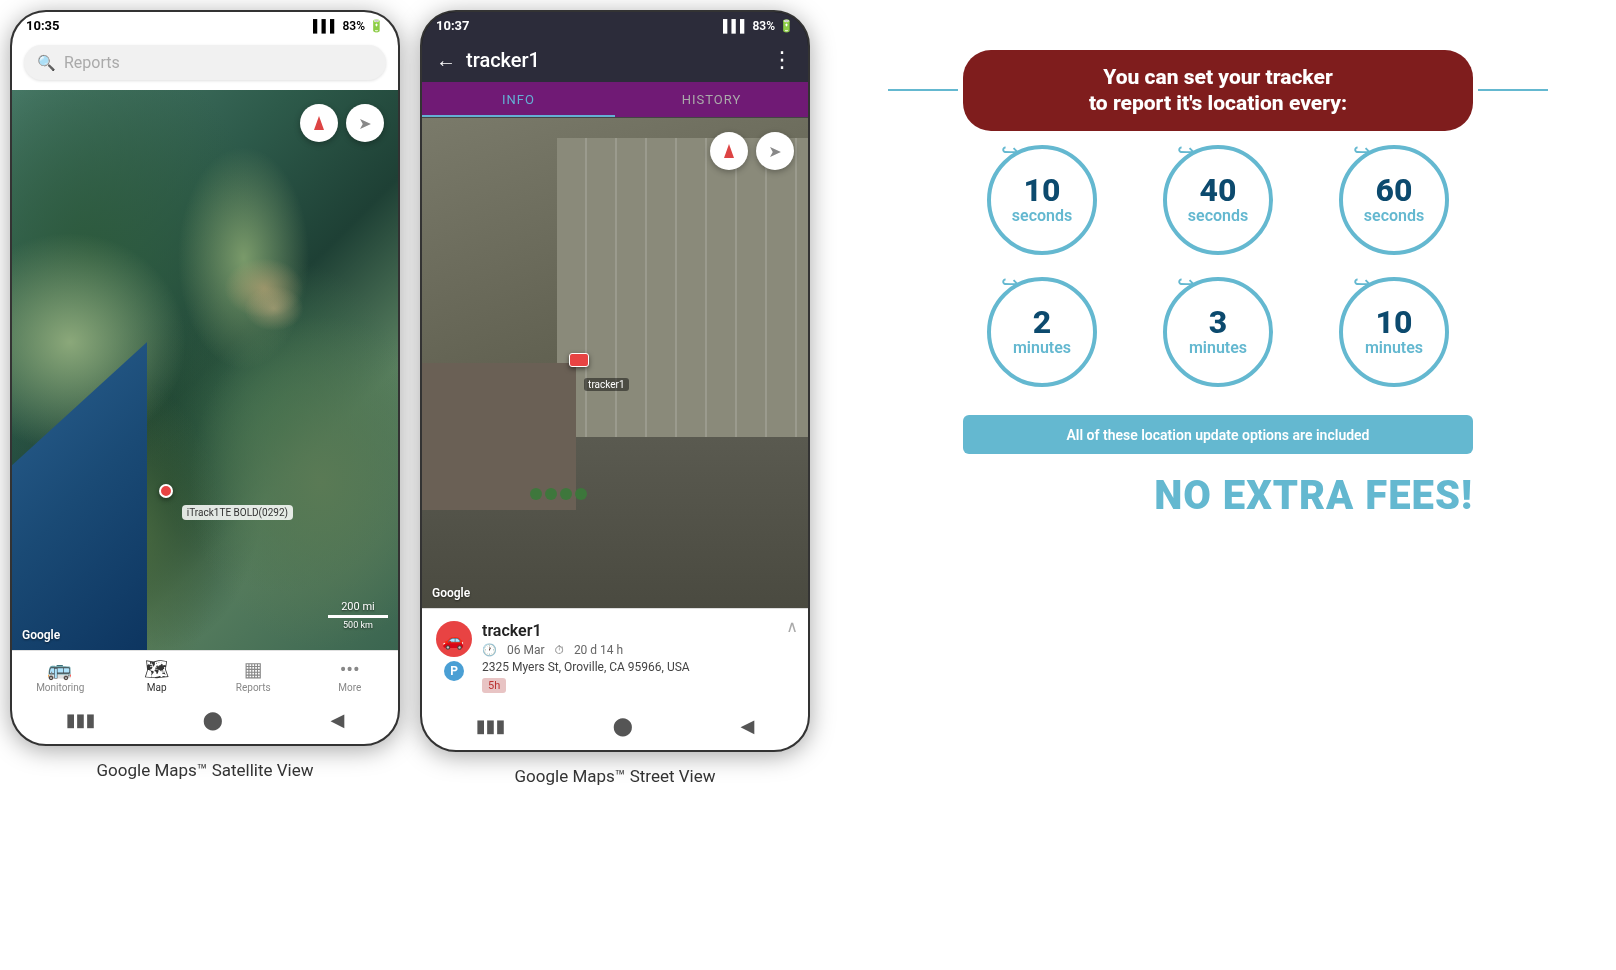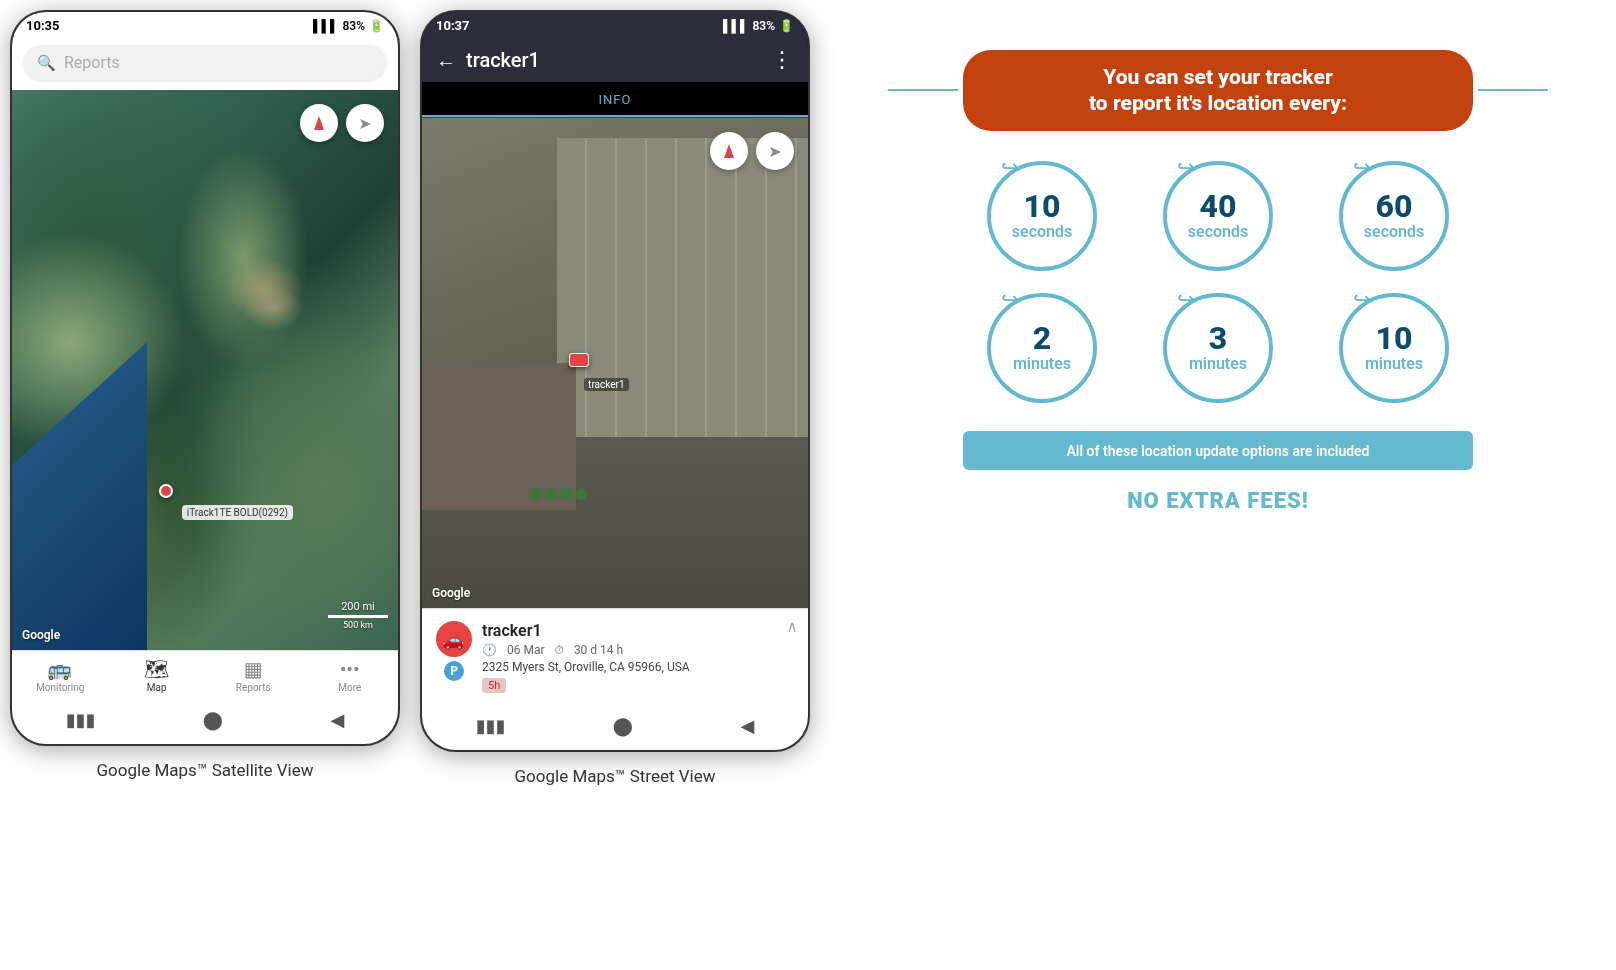--- a/index.html
+++ b/index.html
@@ -280,21 +280,21 @@
     .tracker-title {
       font-size: 20px;
       font-weight: 500;
       flex: 1;
     }
 
     .header-back { font-size: 20px; color: #fff; }
     .header-menu { font-size: 22px; color: #fff; letter-spacing: 1px; }
 
     .tracker-tabs {
-      background: #000000;
+      background: #701a75;
       display: flex;
       border-bottom: 1px solid #444;
     }
 
     .tracker-tab {
       flex: 1;
       text-align: center;
       padding: 10px 0 8px;
       font-size: 13px;
       color: #aaa;
@@ -511,25 +511,25 @@
 
     .infographic-card {
       background: #fff;
       border-radius: 12px;
       padding: 30px 35px 35px;
       max-width: 580px;
       width: 100%;
     }
 
     .infographic-title-box {
-      background: #c2410c;
+      background: #7f1d1d;
       border-radius: 28px;
       padding: 14px 30px;
       text-align: center;
-      margin-bottom: 30px;
+      margin-bottom: 14px;
       position: relative;
     }
 
     .infographic-title-box::before,
     .infographic-title-box::after {
       content: '';
       position: absolute;
       top: 50%;
       transform: translateY(-50%);
       height: 2px;
@@ -604,22 +604,22 @@
       margin-bottom: 18px;
     }
 
     .no-fee-banner-text {
       color: #fff;
       font-size: 14px;
       font-weight: 600;
     }
 
     .no-extra-fees {
-      text-align: center;
-      font-size: 22px;
+      text-align: right;
+      font-size: 40px;
       font-weight: 900;
       color: #64b8d0;
       letter-spacing: 1px;
     }
 
     
     .tree-cluster {
       position: absolute;
       bottom: 22%;
       left: 28%;
@@ -732,20 +732,23 @@
     <div class="phone2-header">
       <span class="header-back">←</span>
       <span class="tracker-title">tracker1</span>
       <span class="header-menu">⋮</span>
     </div>
 
     <div class="tracker-tabs">
       <div class="tracker-tab active">
         <span>INFO</span>
       </div>
+      <div class="tracker-tab">
+        <span>HISTORY</span>
+      </div>
     </div>
 
     <div class="aerial-map">
       <div class="aerial-bg"></div>
       <div class="parking-lot">
         <div class="parking-lines"></div>
       </div>
       <div class="road-area"></div>
       <div class="building-area"></div>
 
@@ -775,21 +778,21 @@
       <div class="tracker-icon-wrap">
         <div class="tracker-car-icon">🚗</div>
         <div class="p-badge">P</div>
       </div>
       <div class="tracker-details">
         <div class="tracker-name-panel">tracker1</div>
         <div class="tracker-meta">
           <span>🕐</span>
           <span>06 Mar</span>
           <span>⏱</span>
-          <span>30 d 14 h</span>
+          <span>20 d 14 h</span>
         </div>
         <div class="tracker-address">2325 Myers St, Oroville, CA 95966, USA</div>
         <div class="time-badge">5h</div>
       </div>
       <span class="panel-collapse-btn">∧</span>
     </div>
 
     <div class="phone-system-nav">
       <span class="sys-nav-btn">▮▮▮</span>
       <span class="sys-nav-btn">⬤</span>

